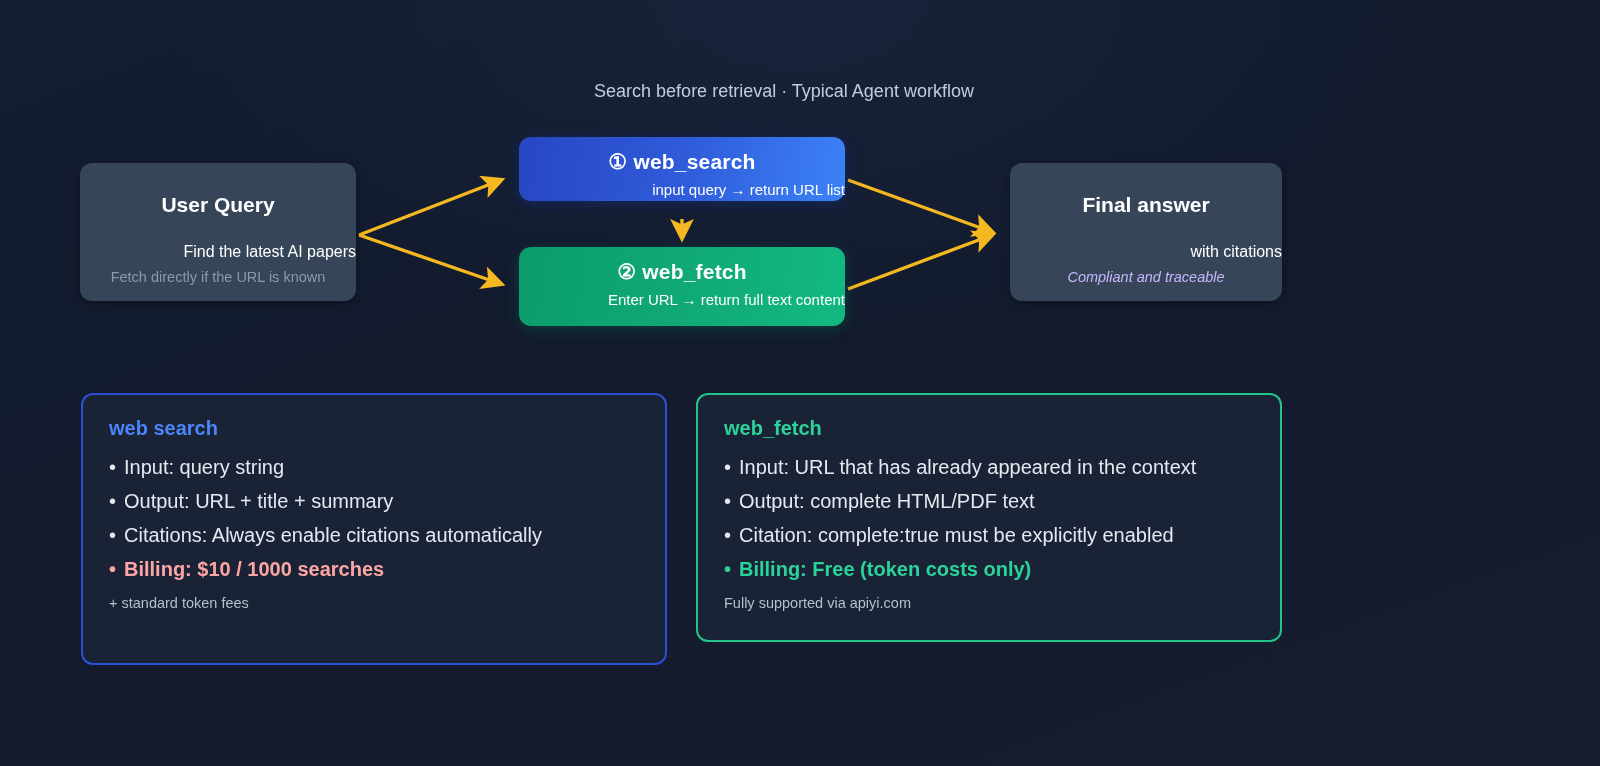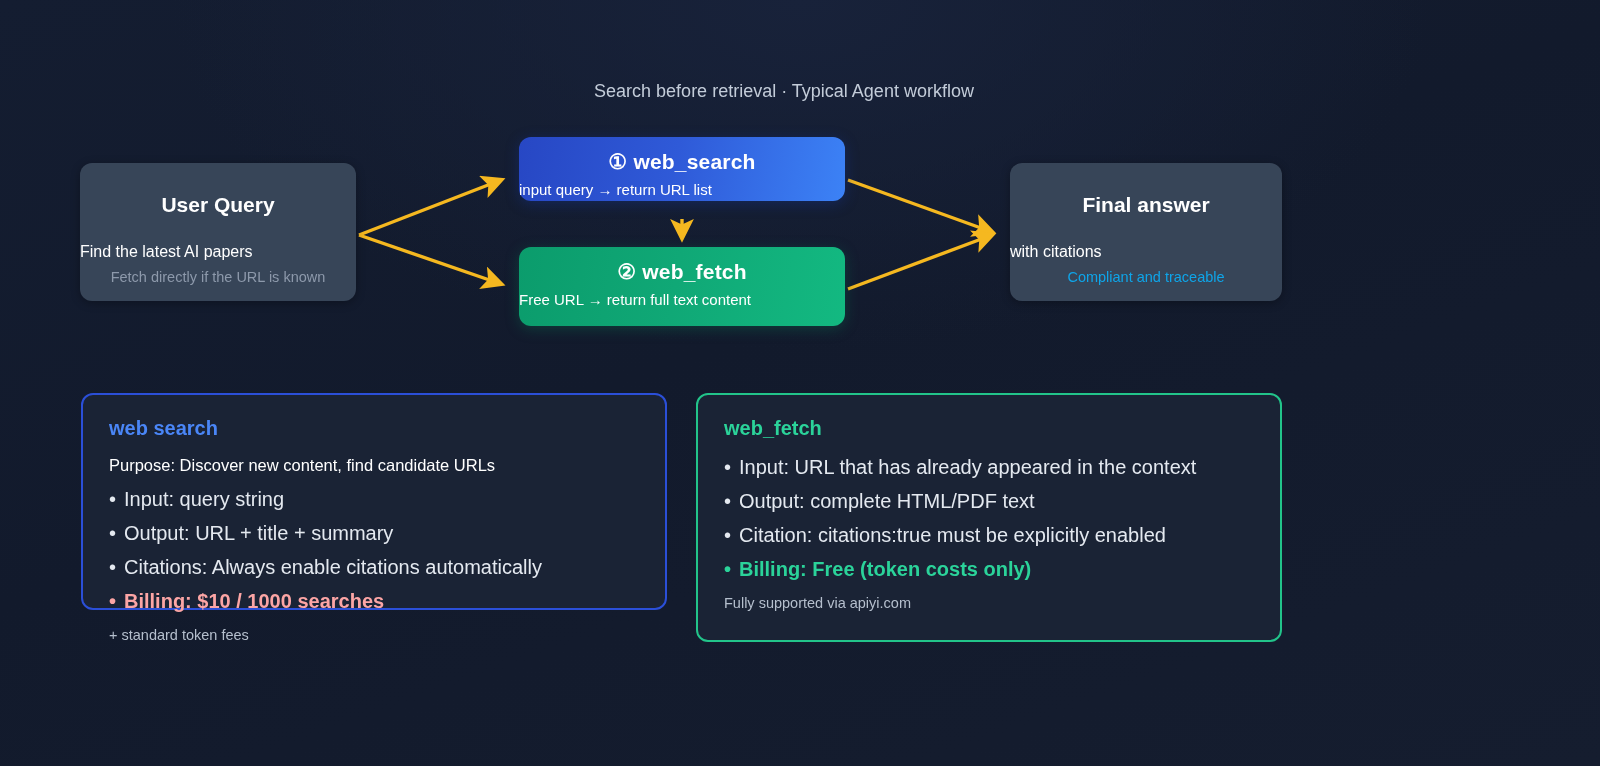--- a/index.html
+++ b/index.html
@@ -53,40 +53,40 @@
 
   .node-title {
     text-align: center; color: #ffffff; font-weight: bold;
   }
   .node-blue .node-title, .node-green .node-title {
     font-size: 21px; margin-top: 13px; letter-spacing: .2px;
   }
   .node-slate .node-title { font-size: 21px; margin-top: 30px; }
 
   .node-sub {
-    text-align: left; color: #ffffff; font-size: 15px;
+    text-align: right; color: #ffffff; font-size: 15px;
   }
   .node-blue .node-sub, .node-green .node-sub { margin-top: 7px; }
   .node-slate .node-sub { margin-top: 26px; font-size: 16px; color: #ffffff; }
   .node-note {
     text-align: center; font-size: 14.5px; color: #8d99ab; margin-top: 8px;
   }
-  .node-note.green { color: #0ea5e9; }
+  .node-note.green { color: #c4b5fd; font-style: italic; }
 
   
   #arrows { position: absolute; left: 0; top: 0; width: 1600px; height: 766px; }
 
   
   .card {
     position: absolute;
     background: #1a2335;
     border-radius: 12px;
     padding: 22px 26px 20px 26px;
   }
-  .card-search { left: 81px; top: 393px; width: 586px; height: 217px; border: 2px solid #2b4fd8; }
+  .card-search { left: 81px; top: 393px; width: 586px; height: 272px; border: 2px solid #2b4fd8; }
   .card-fetch  { left: 696px; top: 393px; width: 586px; height: 249px; border: 2px solid #22c48a; }
 
   .card-head { font-size: 20px; font-weight: bold; margin-bottom: 16px; }
   .card-search .card-head { color: #4a86f7; }
   .card-fetch .card-head  { color: #2bd39a; }
 
   .card-purpose { font-size: 16.5px; color: #ffffff; margin-bottom: 13px; }
 
   .bullets { list-style: none; }
   .bullets li {
@@ -136,45 +136,44 @@
     <div class="node-note">Fetch directly if the URL is known</div>
   </div>
 
   <div class="node node-blue">
     <div class="node-title">① web_search</div>
     <div class="node-sub">input query → return URL list</div>
   </div>
 
   <div class="node node-green">
     <div class="node-title">② web_fetch</div>
-    <div class="node-sub">Free URL → return full text content</div>
+    <div class="node-sub">Enter URL → return full text content</div>
   </div>
 
   <div class="node node-slate node-final">
     <div class="node-title">Final answer</div>
     <div class="node-sub">with citations</div>
     <div class="node-note green">Compliant and traceable</div>
   </div>
 
   <div class="card card-search">
     <div class="card-head">web search</div>
-    <div class="card-purpose">Purpose: Discover new content, find candidate URLs</div>
     <ul class="bullets">
       <li>Input: query string</li>
       <li>Output: URL + title + summary</li>
       <li>Citations: Always enable citations automatically</li>
       <li class="billing">Billing: $10 / 1000 searches</li>
     </ul>
     <div class="card-foot">+ standard token fees</div>
   </div>
 
   <div class="card card-fetch">
     <div class="card-head">web_fetch</div>
     <ul class="bullets">
       <li>Input: URL that has already appeared in the context</li>
       <li>Output: complete HTML/PDF text</li>
-      <li>Citation: citations:true must be explicitly enabled</li>
+      <li>Citation: complete:true must be explicitly enabled</li>
       <li class="billing">Billing: Free (token costs only)</li>
     </ul>
     <div class="card-foot">Fully supported via apiyi.com</div>
   </div>
 
 </div>
 
 </body></html>

